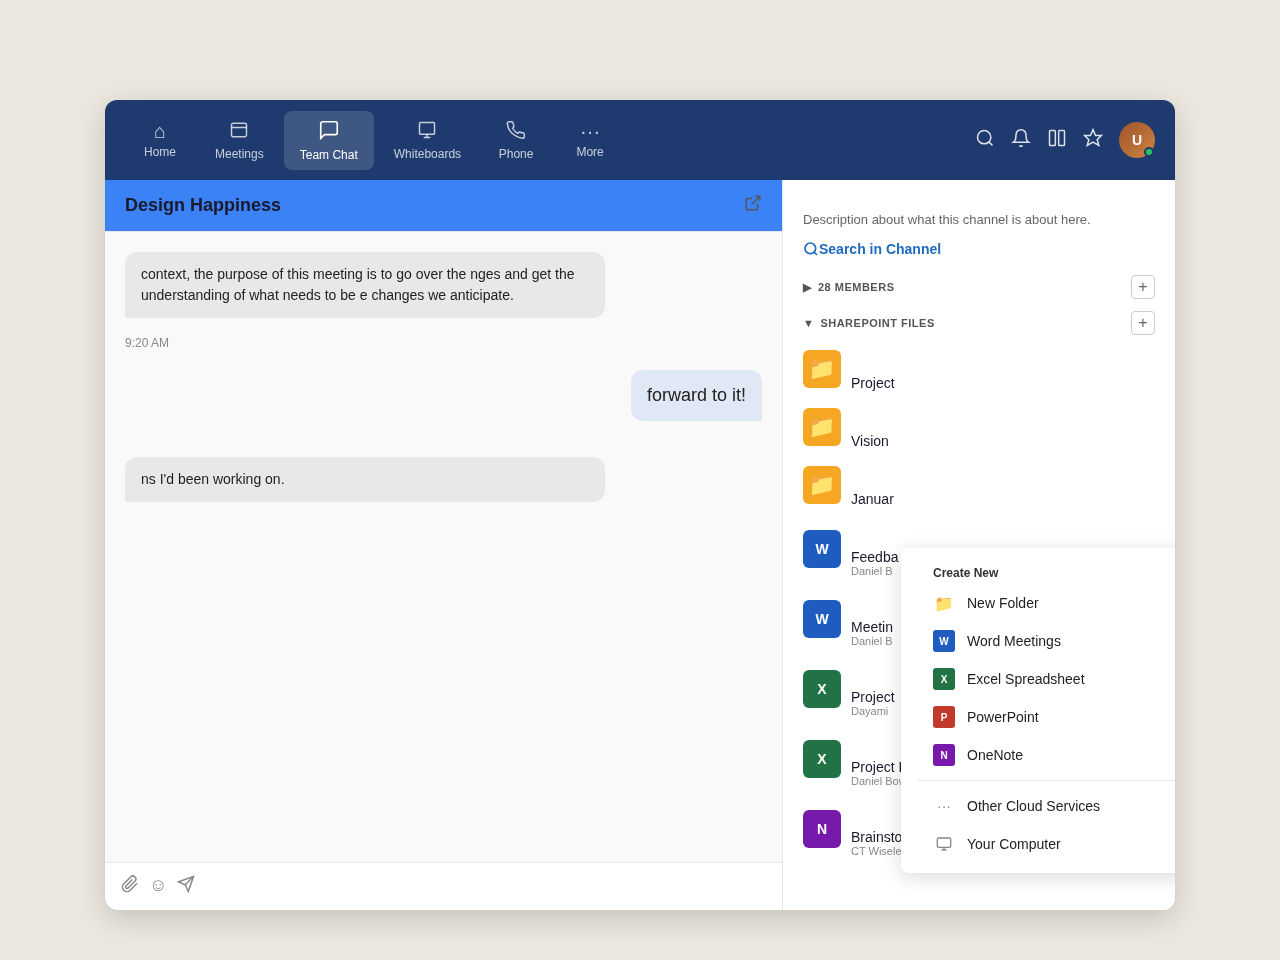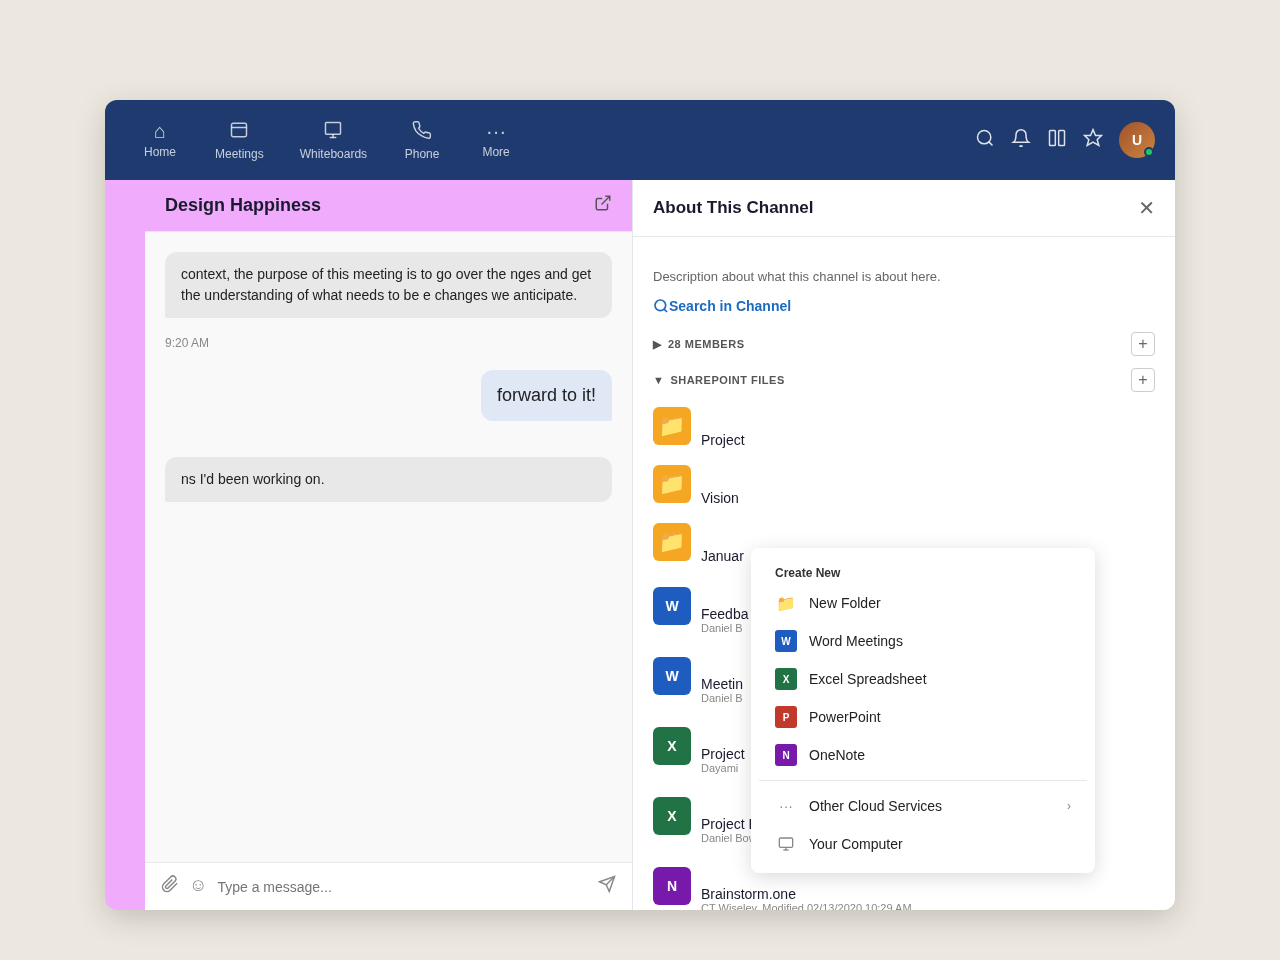--- a/index.html
+++ b/index.html
@@ -109,26 +109,25 @@
 
     
     .main-content {
       display: flex;
       flex: 1;
       overflow: hidden;
     }
 
     
     .chat-panel {
-      width: 528px;
-      background: #f0abfc;
+      width: 678px;
+      background: #3b82f6;
       display: flex;
       flex-direction: column;
       border-right: 1px solid #e5e7eb;
-      padding-left: 40px;
     }
 
     .chat-header {
       padding: 14px 20px;
       border-bottom: 1px solid #e5e7eb;
       display: flex;
       align-items: center;
       justify-content: space-between;
     }
 
@@ -385,21 +384,21 @@
     
     .dropdown-overlay {
       position: absolute;
       top: 368px;
       left: 118px;
       background: white;
       border-radius: 8px;
       box-shadow: 0 4px 20px rgba(0,0,0,0.15);
       width: 344px;
       z-index: 100;
-      padding: 10px 8px;
+      padding: 10px 16px;
     }
 
     .dropdown-section-label {
       padding: 8px 16px 4px;
       font-size: 12px;
       font-weight: 700;
       color: #333;
     }
 
     .dropdown-item {
@@ -524,20 +523,28 @@
         <span>Home</span>
       </div>
       <div class="nav-item">
         <span class="nav-icon">
           <svg width="20" height="20" viewBox="0 0 24 24" fill="none" stroke="currentColor" stroke-width="1.8">
             <rect x="3" y="4" width="18" height="16" rx="2"></rect>
             <line x1="3" y1="9" x2="21" y2="9"></line>
           </svg>
         </span>
         <span>Meetings</span>
+      </div>
+      <div class="nav-item active">
+        <span class="nav-icon">
+          <svg width="22" height="22" viewBox="0 0 24 24" fill="none" stroke="currentColor" stroke-width="1.8">
+            <path d="M21 15a2 2 0 0 1-2 2H7l-4 4V5a2 2 0 0 1 2-2h14a2 2 0 0 1 2 2z"></path>
+          </svg>
+        </span>
+        <span>Team Chat</span>
       </div>
       <div class="nav-item">
         <span class="nav-icon">
           <svg width="20" height="20" viewBox="0 0 24 24" fill="none" stroke="currentColor" stroke-width="1.8">
             <rect x="3" y="3" width="18" height="14" rx="1"></rect>
             <line x1="8" y1="21" x2="16" y2="21"></line>
             <line x1="12" y1="17" x2="12" y2="21"></line>
           </svg>
         </span>
         <span>Whiteboards</span>
@@ -615,35 +622,30 @@
       </div>
       <div class="chat-input-area">
         <div class="chat-input-icons">
           <span>
             <svg width="18" height="18" viewBox="0 0 24 24" fill="none" stroke="currentColor" stroke-width="2">
               <path d="M21.44 11.05l-9.19 9.19a6 6 0 0 1-8.49-8.49l9.19-9.19a4 4 0 0 1 5.66 5.66l-9.2 9.19a2 2 0 0 1-2.83-2.83l8.49-8.48"></path>
             </svg>
           </span>
           <span>☺</span>
         </div>
-        <input type="text" class="chat-input-field" placeholder="Type a message..." style="">
         <span class="chat-send-icon">
           <svg width="18" height="18" viewBox="0 0 24 24" fill="none" stroke="currentColor" stroke-width="2">
             <line x1="22" y1="2" x2="11" y2="13"></line>
             <polygon points="22,2 15,22 11,13 2,9"></polygon>
           </svg>
         </span>
       </div>
     </div>
 
     <div class="right-panel">
-      <div class="panel-header">
-        <span class="panel-title">About This Channel</span>
-        <span class="close-btn">✕</span>
-      </div>
       <div class="panel-body">
         <p class="panel-description">Description about what this channel is about here.</p>
 
         <div class="search-in-channel">
           <svg width="16" height="16" viewBox="0 0 24 24" fill="none" stroke="#1e6abf" stroke-width="2.5">
             <circle cx="11" cy="11" r="8"></circle>
             <line x1="21" y1="21" x2="16.65" y2="16.65"></line>
           </svg>
           <span>Search in Channel</span>
         </div>

